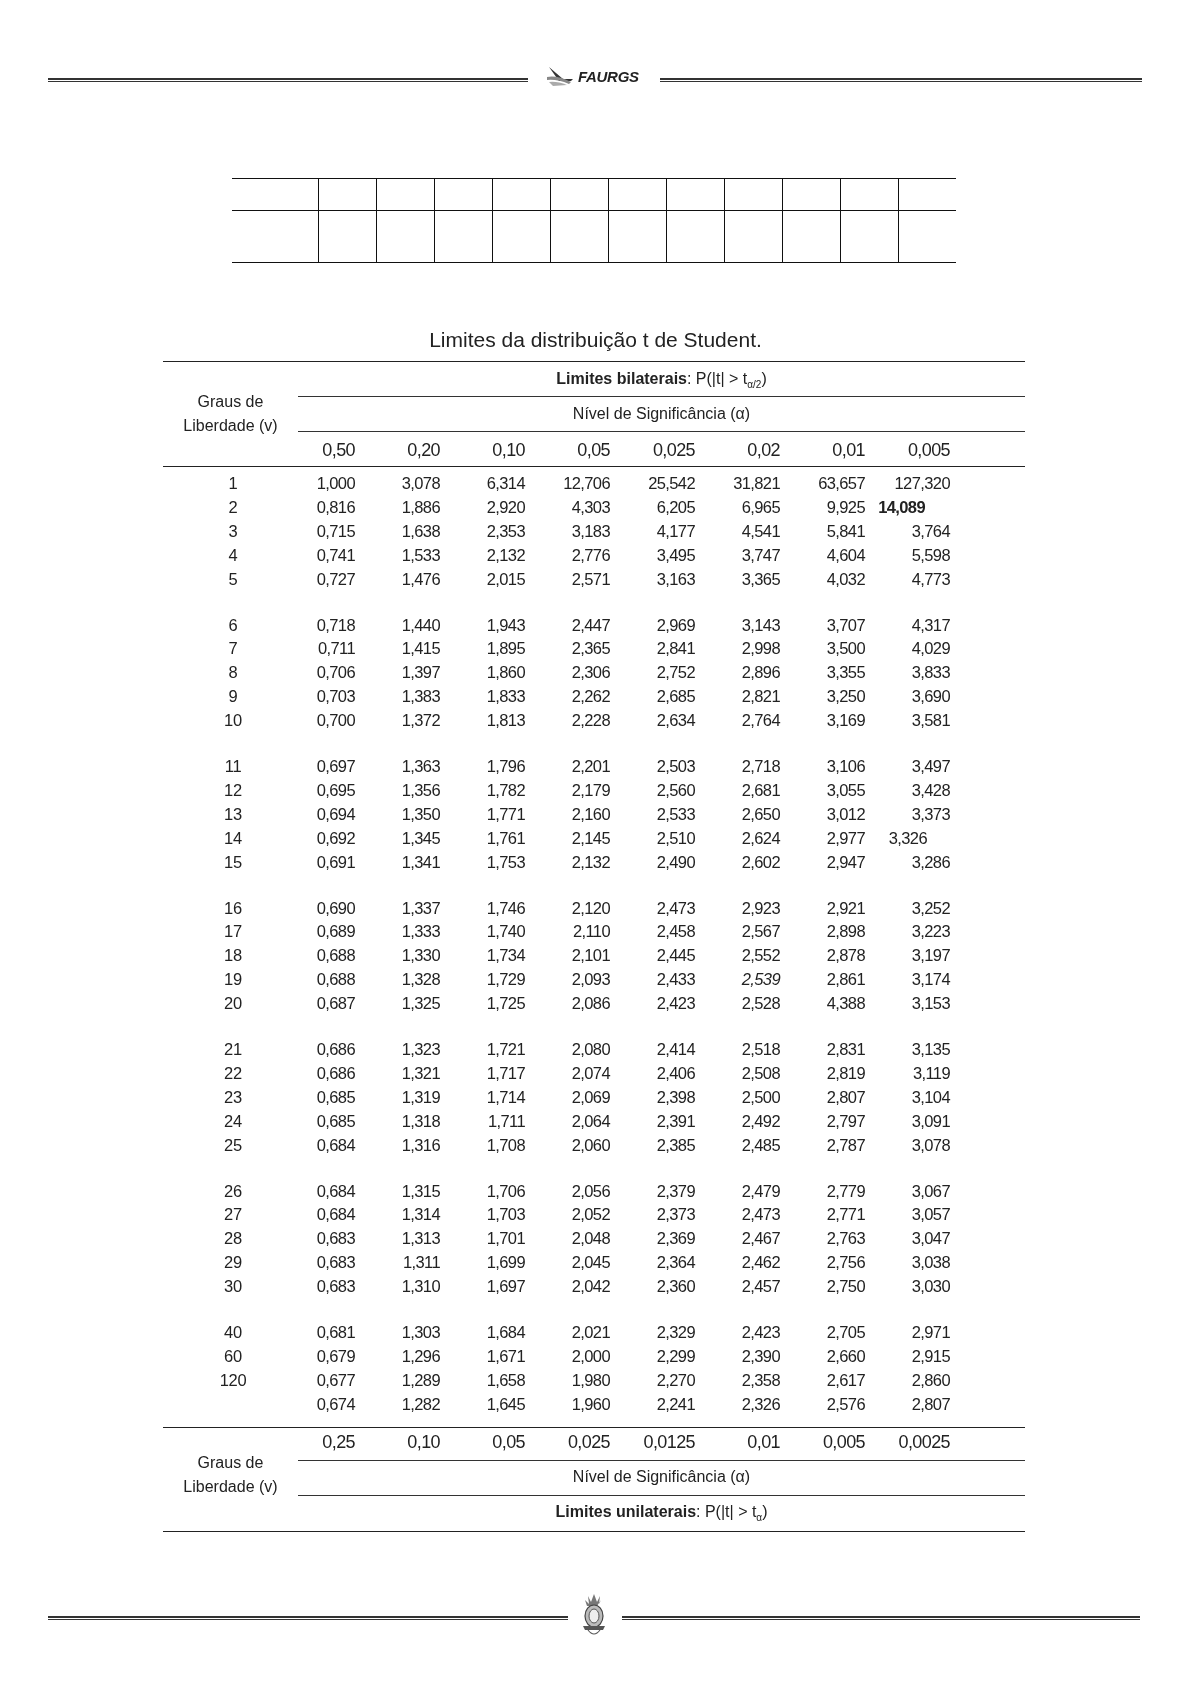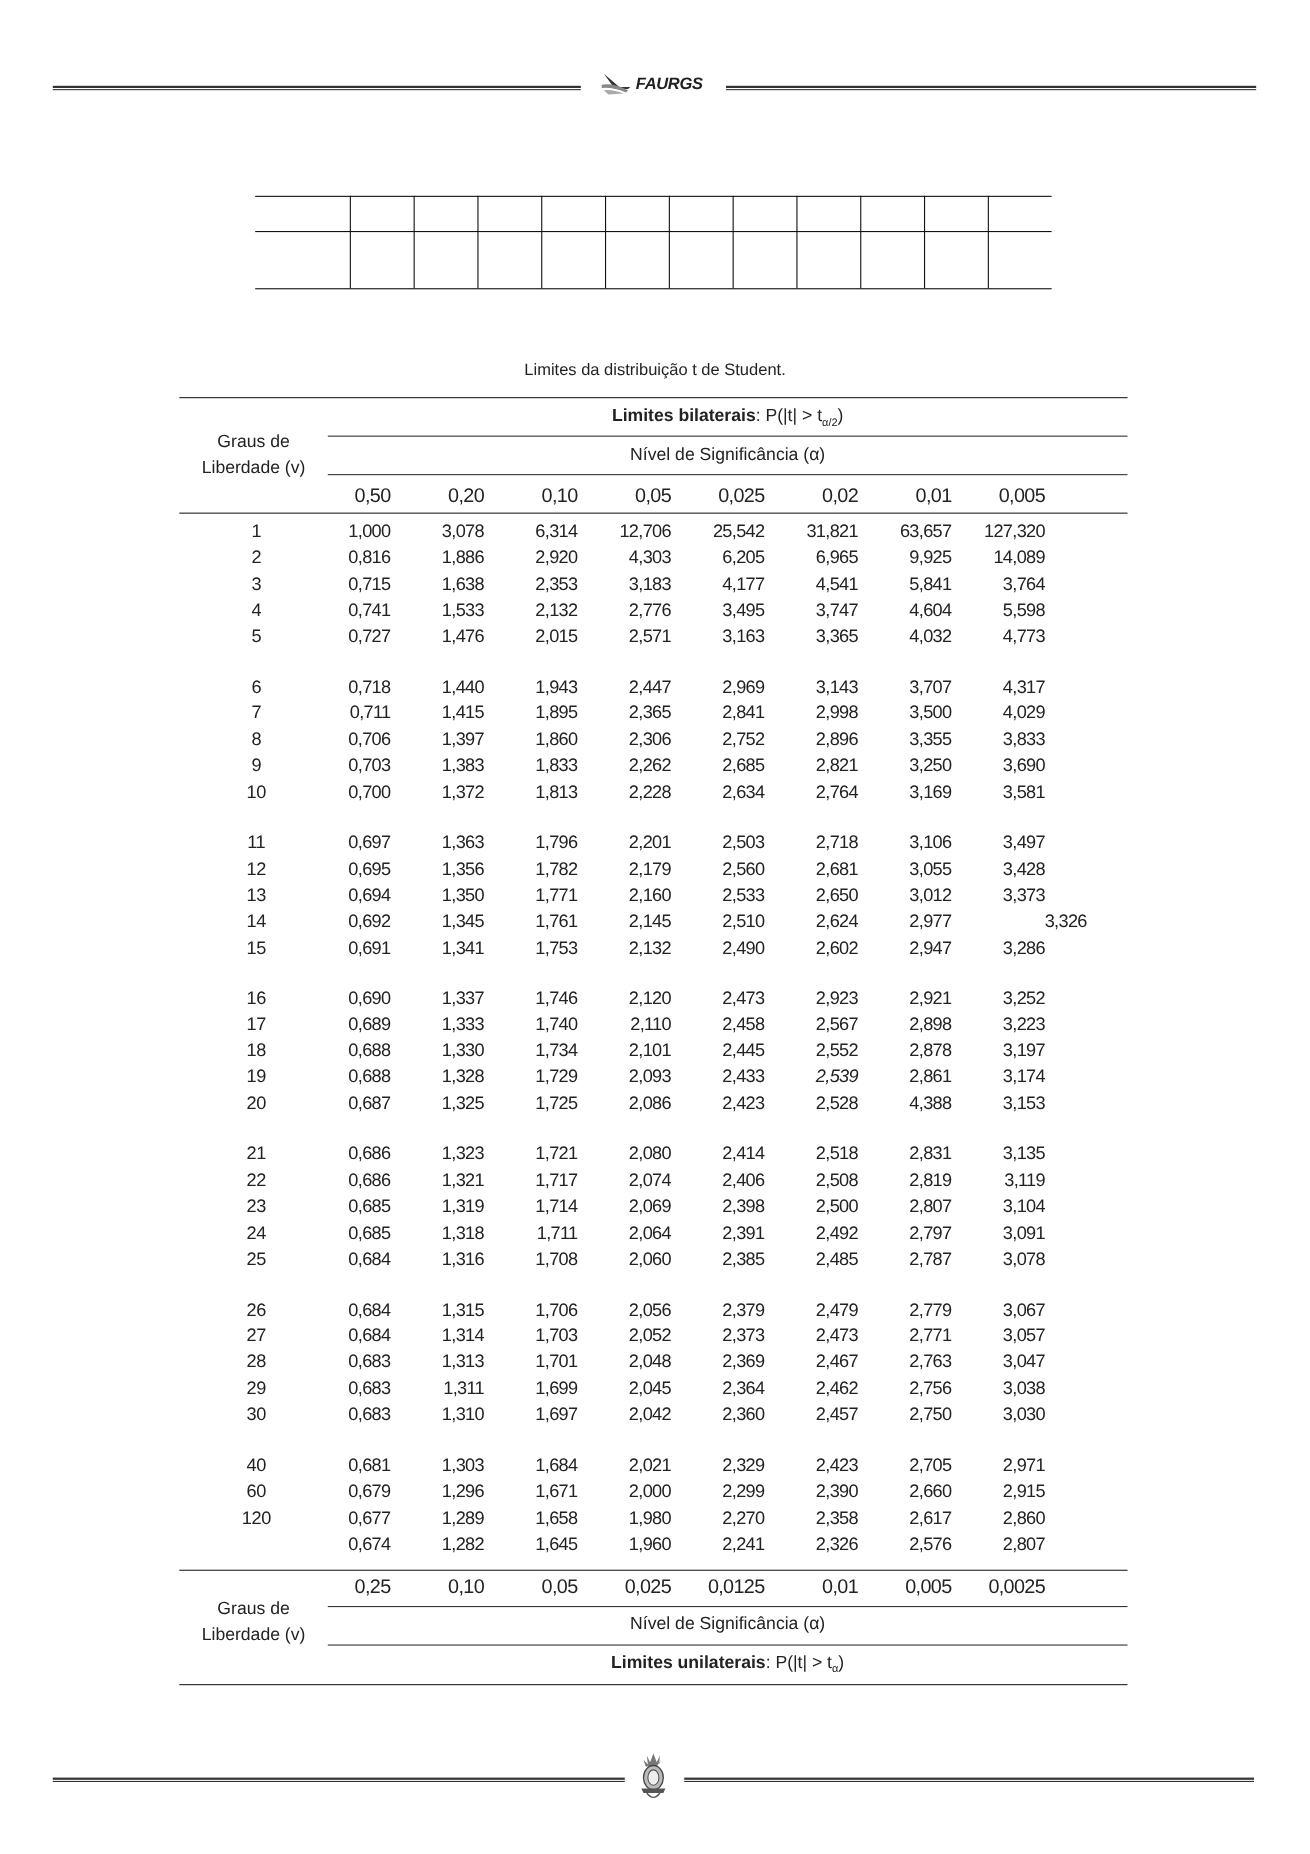--- a/index.html
+++ b/index.html
@@ -15,21 +15,21 @@
   .logo-text { font-style: italic; font-weight: bold; font-size: 15px; color: #222; margin-left: 3px; letter-spacing: -0.3px; }
 
   
   .grid { position: absolute; left: 232px; top: 178px; width: 724px; height: 85px; }
   .grid .top { position: absolute; left: 0; top: 0; width: 724px; border-top: 1px solid #111; }
   .grid .mid { position: absolute; left: 0; top: 32px; width: 724px; border-top: 1px solid #111; }
   .grid .bot { position: absolute; left: 0; top: 84px; width: 724px; border-top: 1.5px solid #111; }
   .grid .v { position: absolute; top: 0; height: 84px; border-left: 1px solid #111; }
 
   
-  .table-title { position: absolute; left: 0; width: 1191px; top: 328px; text-align: center; font-size: 15px; color: #222; }
+  .table-title { position: absolute; left: 0; width: 1191px; top: 328px; text-align: center; font-size: 21px; color: #222; }
 
   
   .tbl { position: absolute; left: 163px; top: 361px; width: 862px; }
   .hline { position: absolute; border-top: 1.5px solid #222; }
   .hline.thin { border-top: 1px solid #333; }
   .lbl { position: absolute; font-size: 16px; color: #222; text-align: center; }
   .lbl b { font-weight: bold; }
   .lbl sub { font-size: 10px; }
 
   .row { position: absolute; left: 0; width: 862px; height: 24px; font-size: 16.5px; color: #222; }
@@ -119,21 +119,21 @@
       </div>
       <div class="row" style="top: 136.9px;">
         <span class="df">2</span>
         <span class="c" style="left: 112px;">0,816</span>
         <span class="c" style="left: 197px;">1,886</span>
         <span class="c" style="left: 282px;">2,920</span>
         <span class="c" style="left: 367px;">4,303</span>
         <span class="c" style="left: 452px;">6,205</span>
         <span class="c" style="left: 537px;">6,965</span>
         <span class="c" style="left: 622px;">9,925</span>
-        <span class="c" style="left: 707px;">14,089</span>
+        <span class="c" style="left: 682px; font-weight: bold;">14,089</span>
       </div>
       <div class="row" style="top: 160.8px;">
         <span class="df">3</span>
         <span class="c" style="left: 112px;">0,715</span>
         <span class="c" style="left: 197px;">1,638</span>
         <span class="c" style="left: 282px;">2,353</span>
         <span class="c" style="left: 367px;">3,183</span>
         <span class="c" style="left: 452px;">4,177</span>
         <span class="c" style="left: 537px;">4,541</span>
         <span class="c" style="left: 622px;">5,841</span>
@@ -251,21 +251,21 @@
       </div>
       <div class="row" style="top: 467.7px;">
         <span class="df">14</span>
         <span class="c" style="left: 112px;">0,692</span>
         <span class="c" style="left: 197px;">1,345</span>
         <span class="c" style="left: 282px;">1,761</span>
         <span class="c" style="left: 367px;">2,145</span>
         <span class="c" style="left: 452px;">2,510</span>
         <span class="c" style="left: 537px;">2,624</span>
         <span class="c" style="left: 622px;">2,977</span>
-        <span class="c" style="left: 745px;">3,326</span>
+        <span class="c" style="left: 684px;">3,326</span>
       </div>
       <div class="row" style="top: 491.6px;">
         <span class="df">15</span>
         <span class="c" style="left: 112px;">0,691</span>
         <span class="c" style="left: 197px;">1,341</span>
         <span class="c" style="left: 282px;">1,753</span>
         <span class="c" style="left: 367px;">2,132</span>
         <span class="c" style="left: 452px;">2,490</span>
         <span class="c" style="left: 537px;">2,602</span>
         <span class="c" style="left: 622px;">2,947</span>

